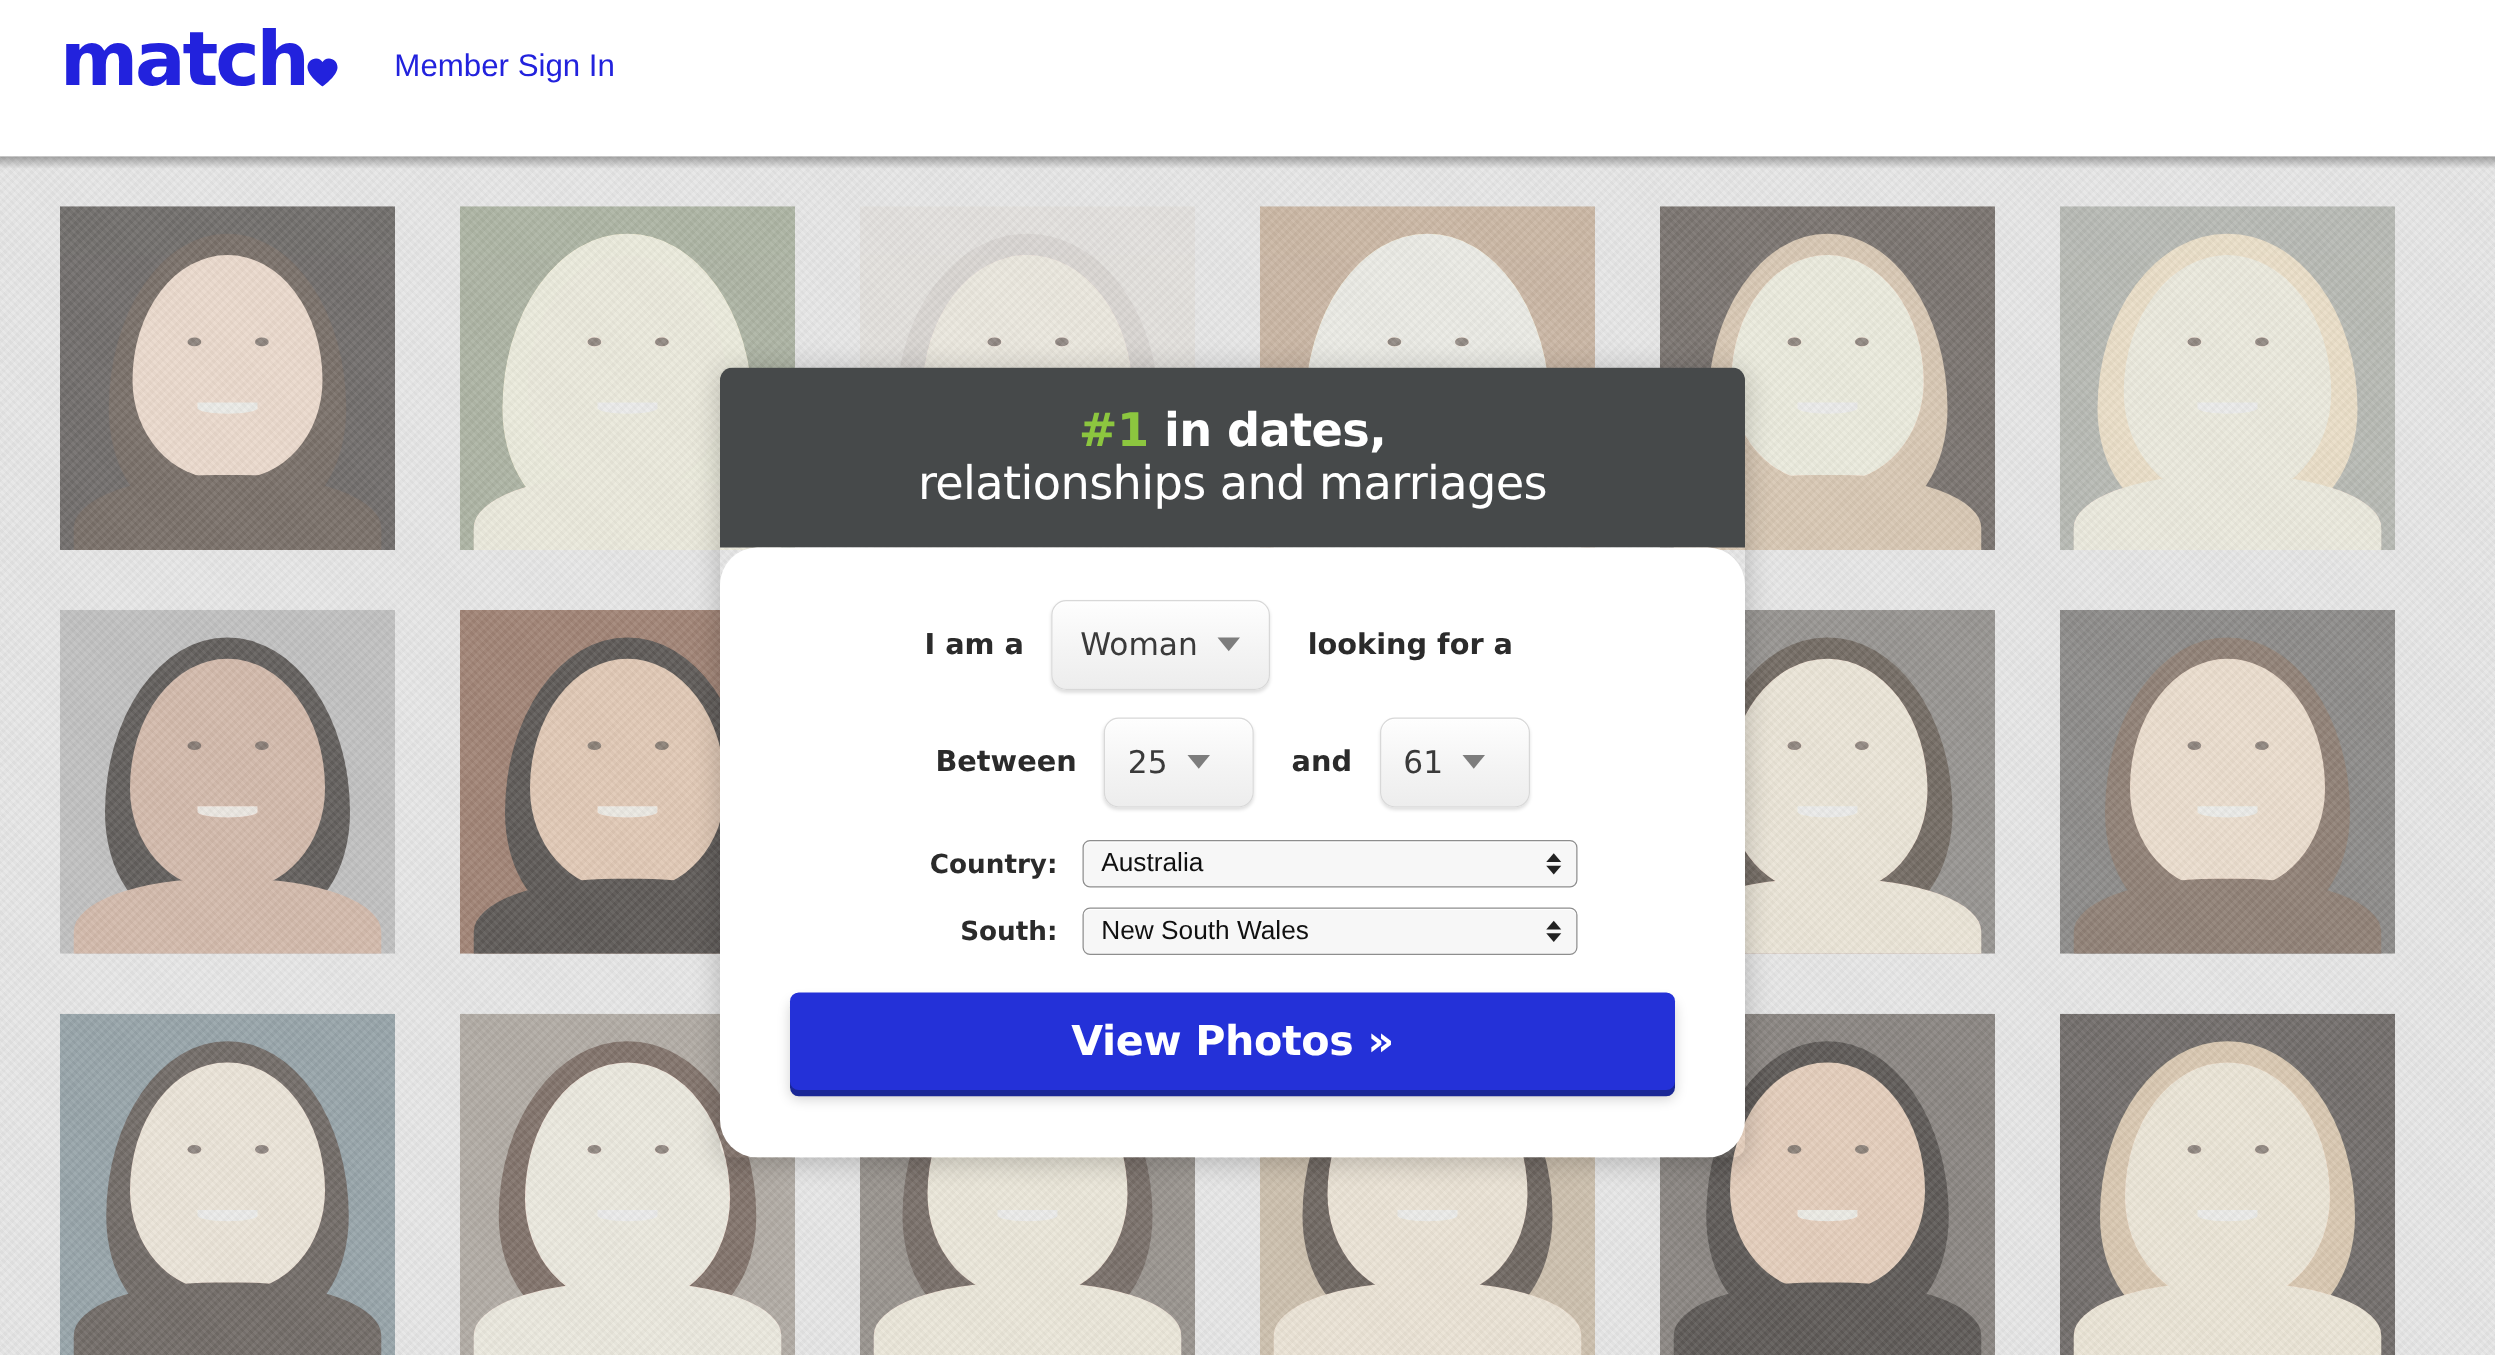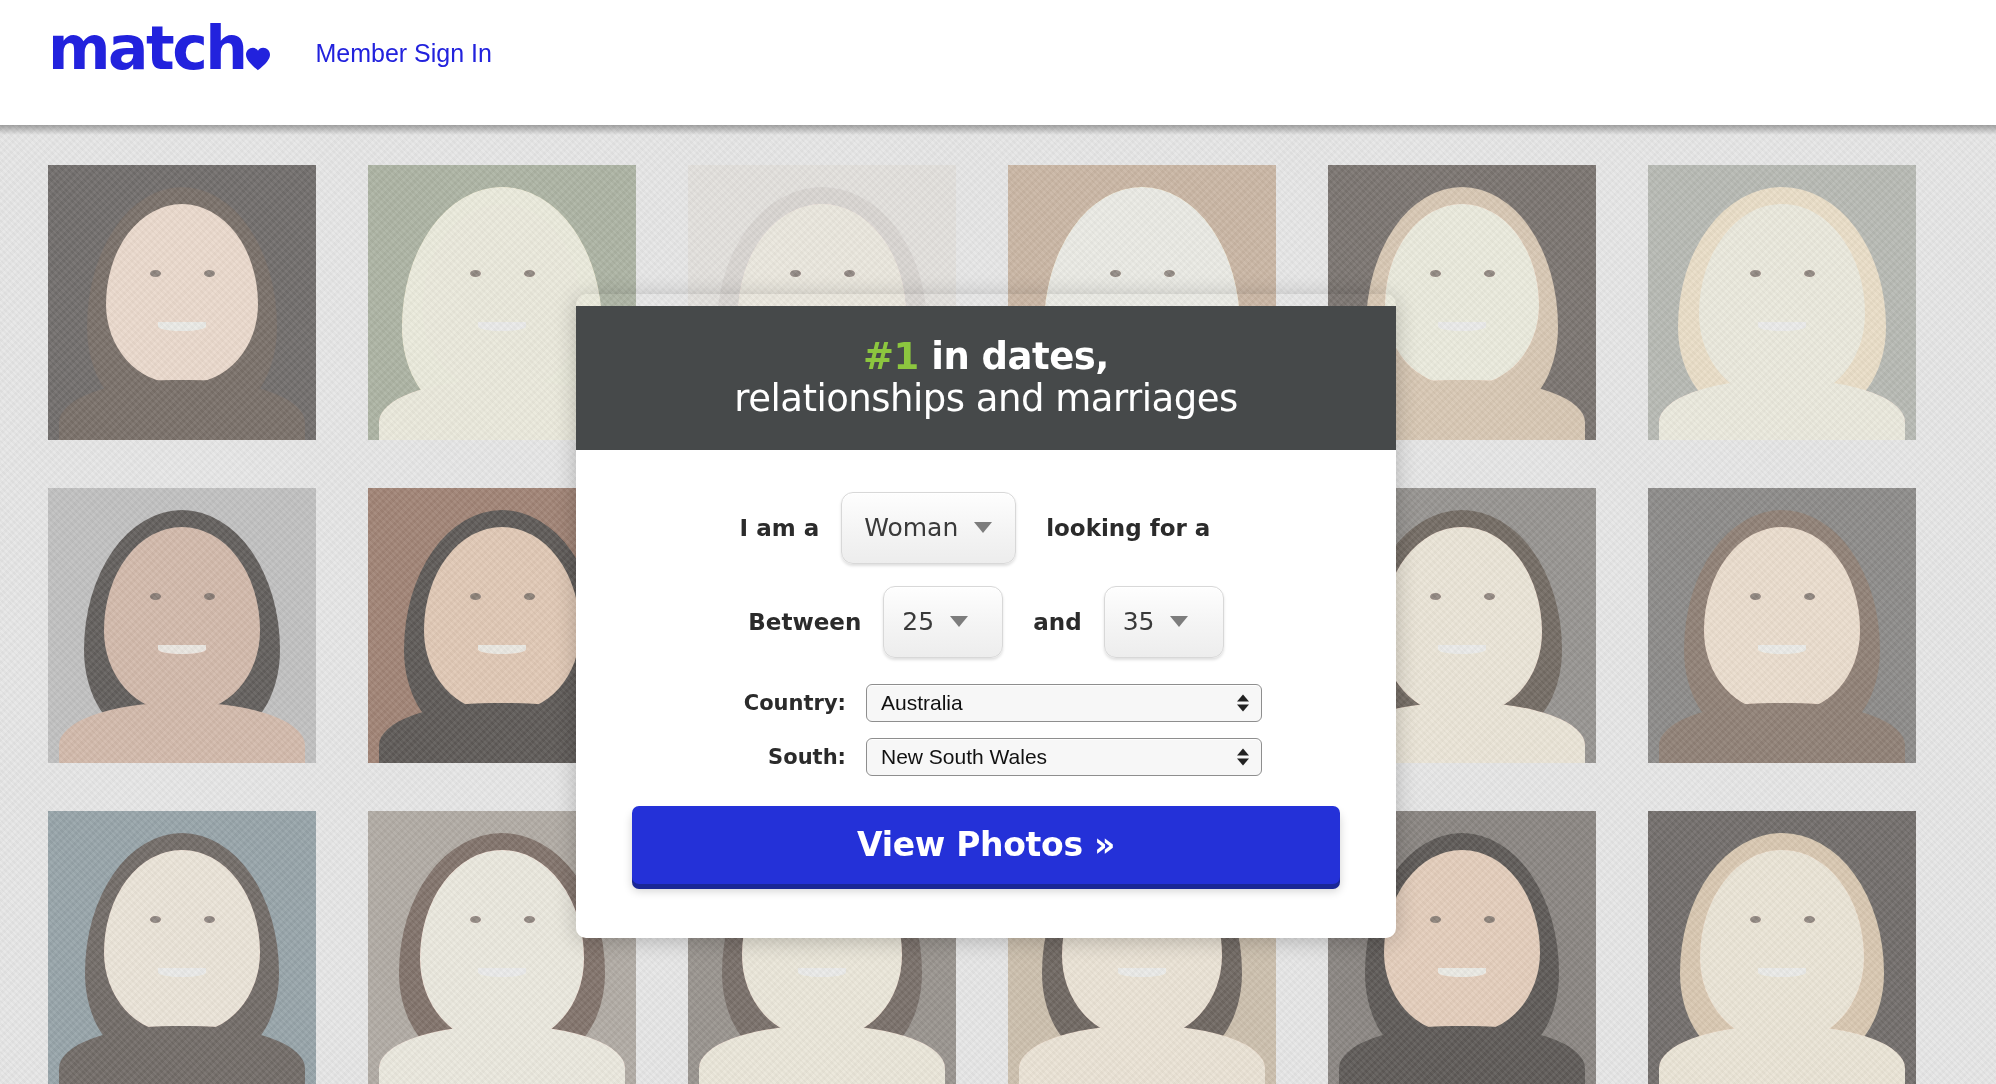--- a/index.html
+++ b/index.html
@@ -119,21 +119,20 @@
     width: 820px;
     z-index: 50;
     border-radius: 10px;
     overflow: hidden;
     box-shadow: 0 3px 22px rgba(0,0,0,0.22);
   }
   #modal-header {
     background: #46494a;
     padding: 30px 0 28px 0;
     text-align: center;
-    margin-top: 12px;
   }
   #modal-header .line1 {
     font-family: "DejaVu Sans", sans-serif;
     font-size: 37px;
     font-weight: 700;
     color: #ffffff;
     line-height: 1.12;
     letter-spacing: -0.5px;
   }
   #modal-header .line1 .hash { color: #8cc63f; }
@@ -142,20 +141,21 @@
     font-size: 37px;
     font-weight: 400;
     color: #ffffff;
     line-height: 1.2;
     letter-spacing: -0.5px;
   }
 
   #modal-body {
     background: #ffffff;
     padding: 42px 56px 54px 56px;
+    border-radius: 30px;
   }
 
   .row {
     display: flex;
     align-items: center;
     justify-content: center;
   }
   .row-gender { margin-bottom: 22px; }
   .row-age { margin-bottom: 26px; }
 
@@ -481,21 +481,21 @@
       <span class="lbl">Between</span>
       <span class="gap-s"></span>
       <div class="pill pill-age">
         <span class="pill-text">25</span>
         <span class="caret"></span>
       </div>
       <span class="gap-m"></span>
       <span class="lbl">and</span>
       <span class="gap-s"></span>
       <div class="pill pill-age">
-        <span class="pill-text">35</span>
+        <span class="pill-text">61</span>
         <span class="caret"></span>
       </div>
     </div>
 
     <div class="row-select">
       <span class="sel-label">Country:</span>
       <div class="nativesel">
         <span class="sel-value">Australia</span>
         <span class="spin">
             <span class="up"></span>

